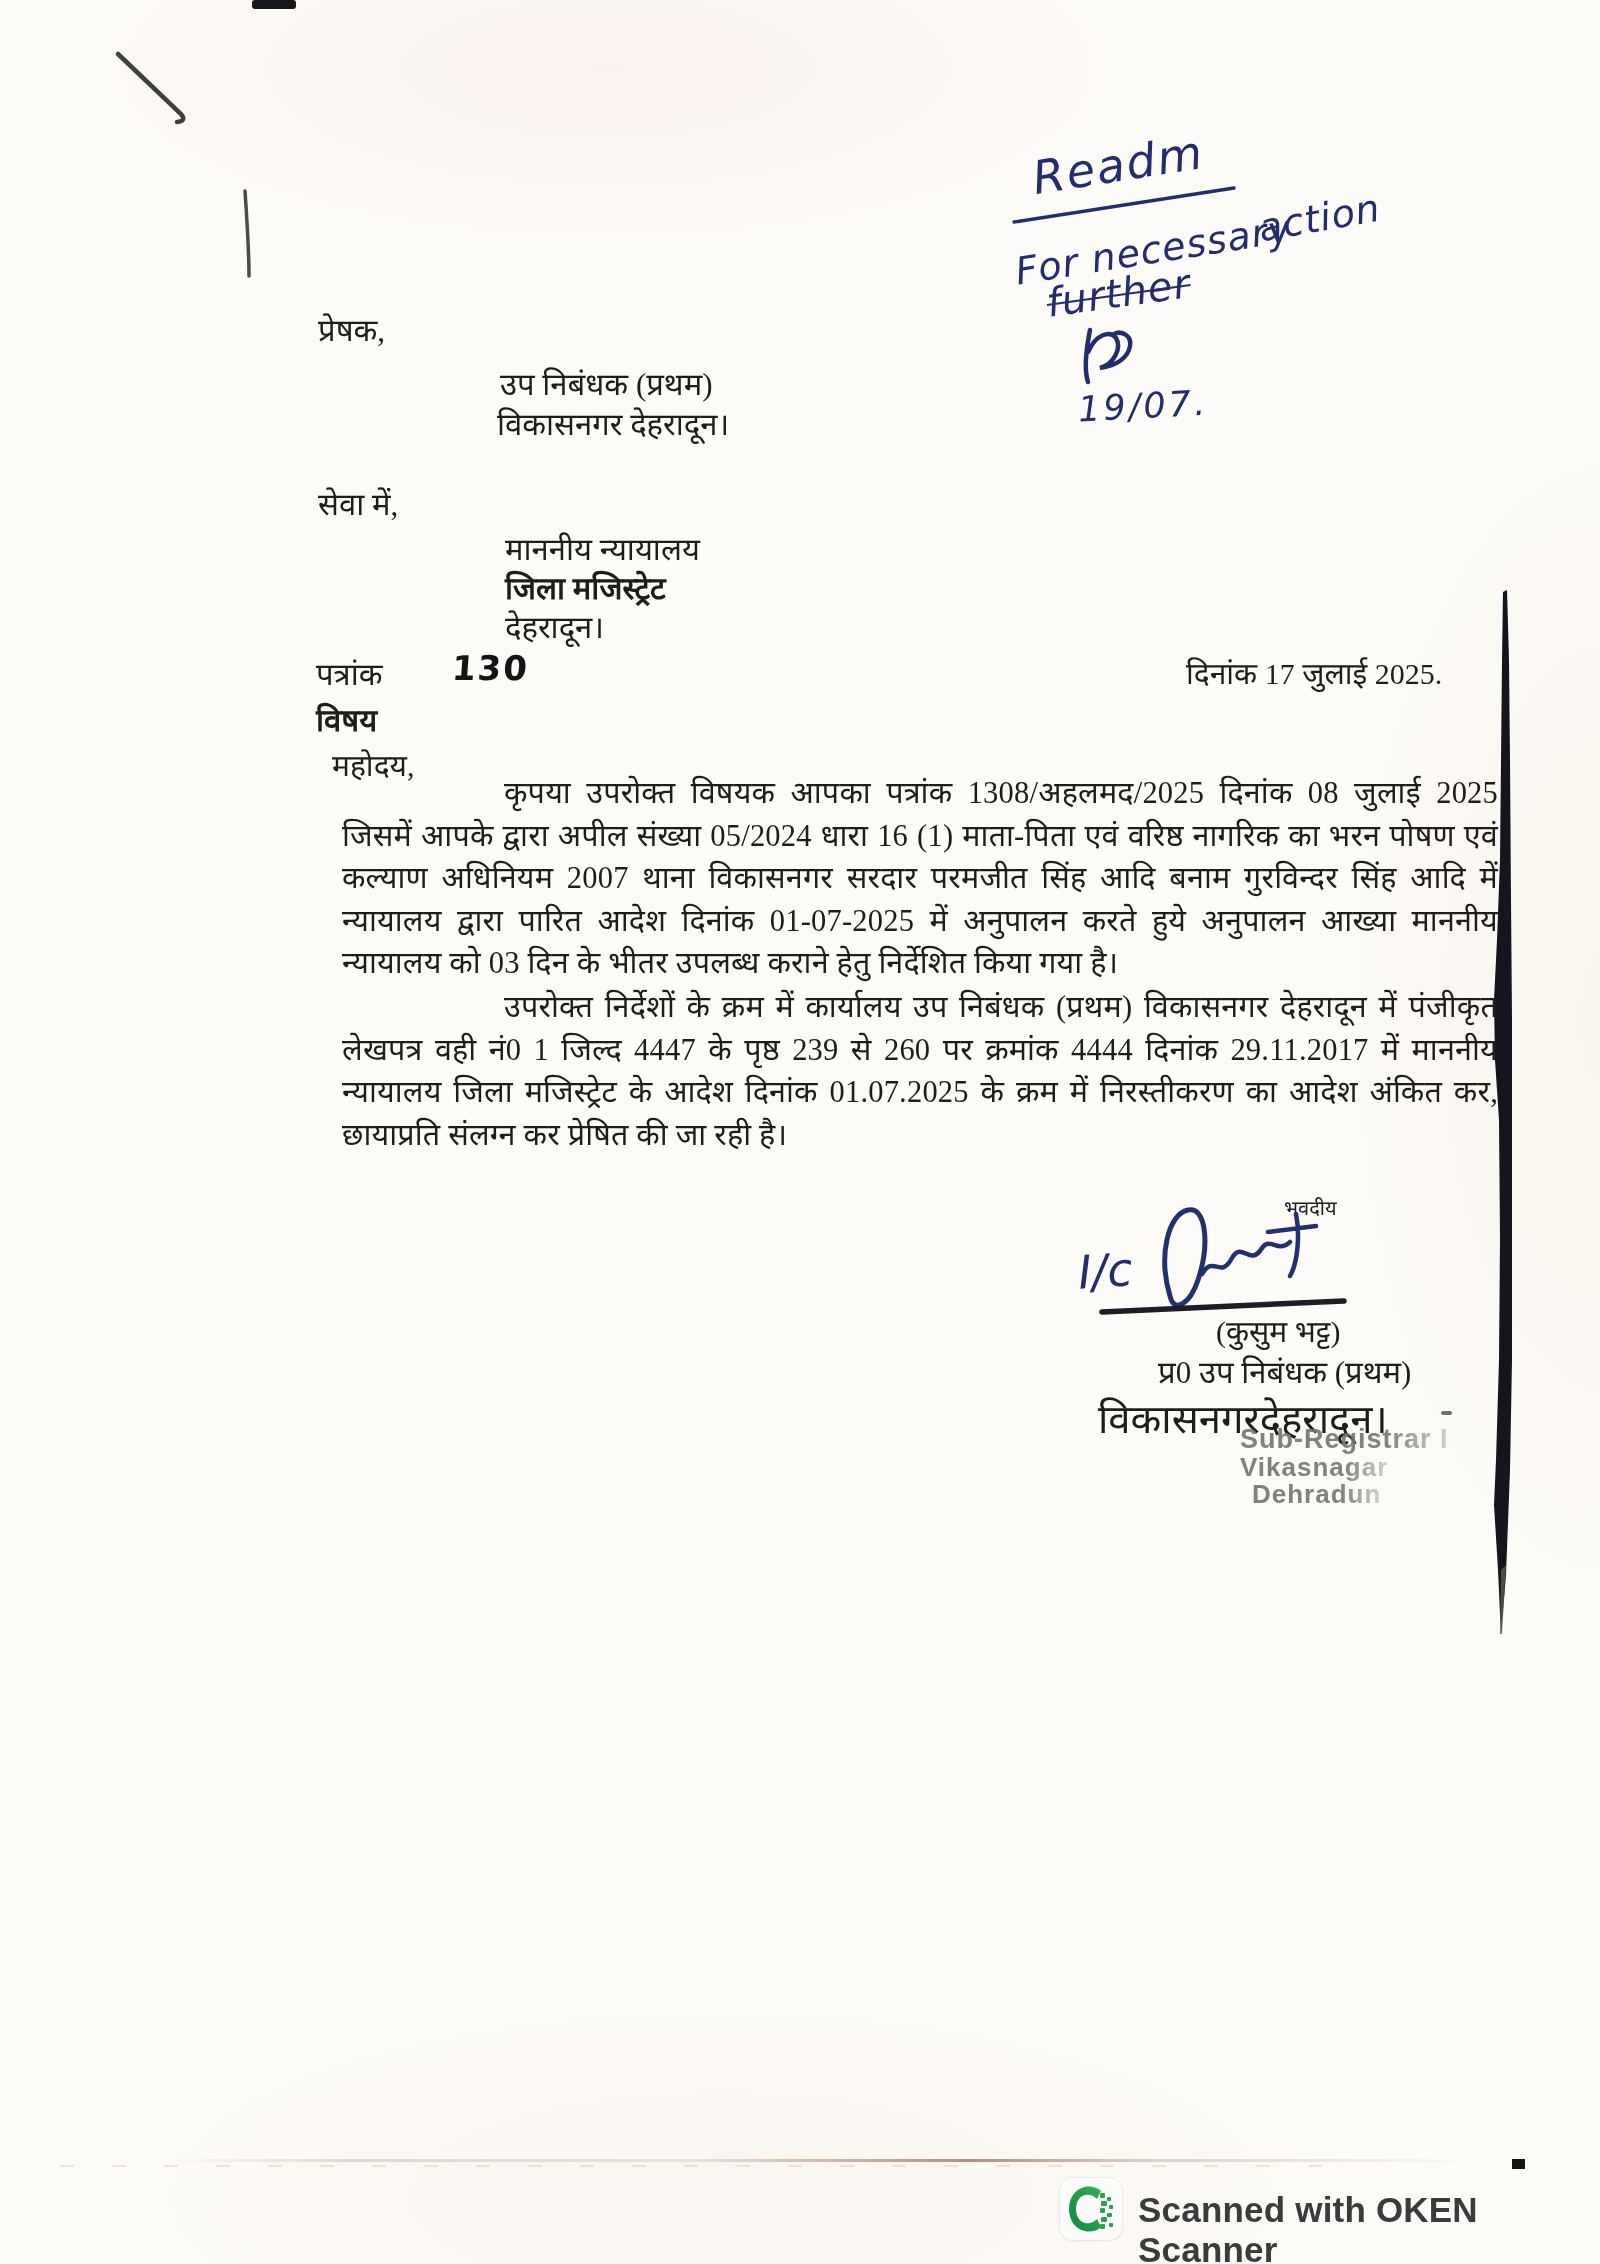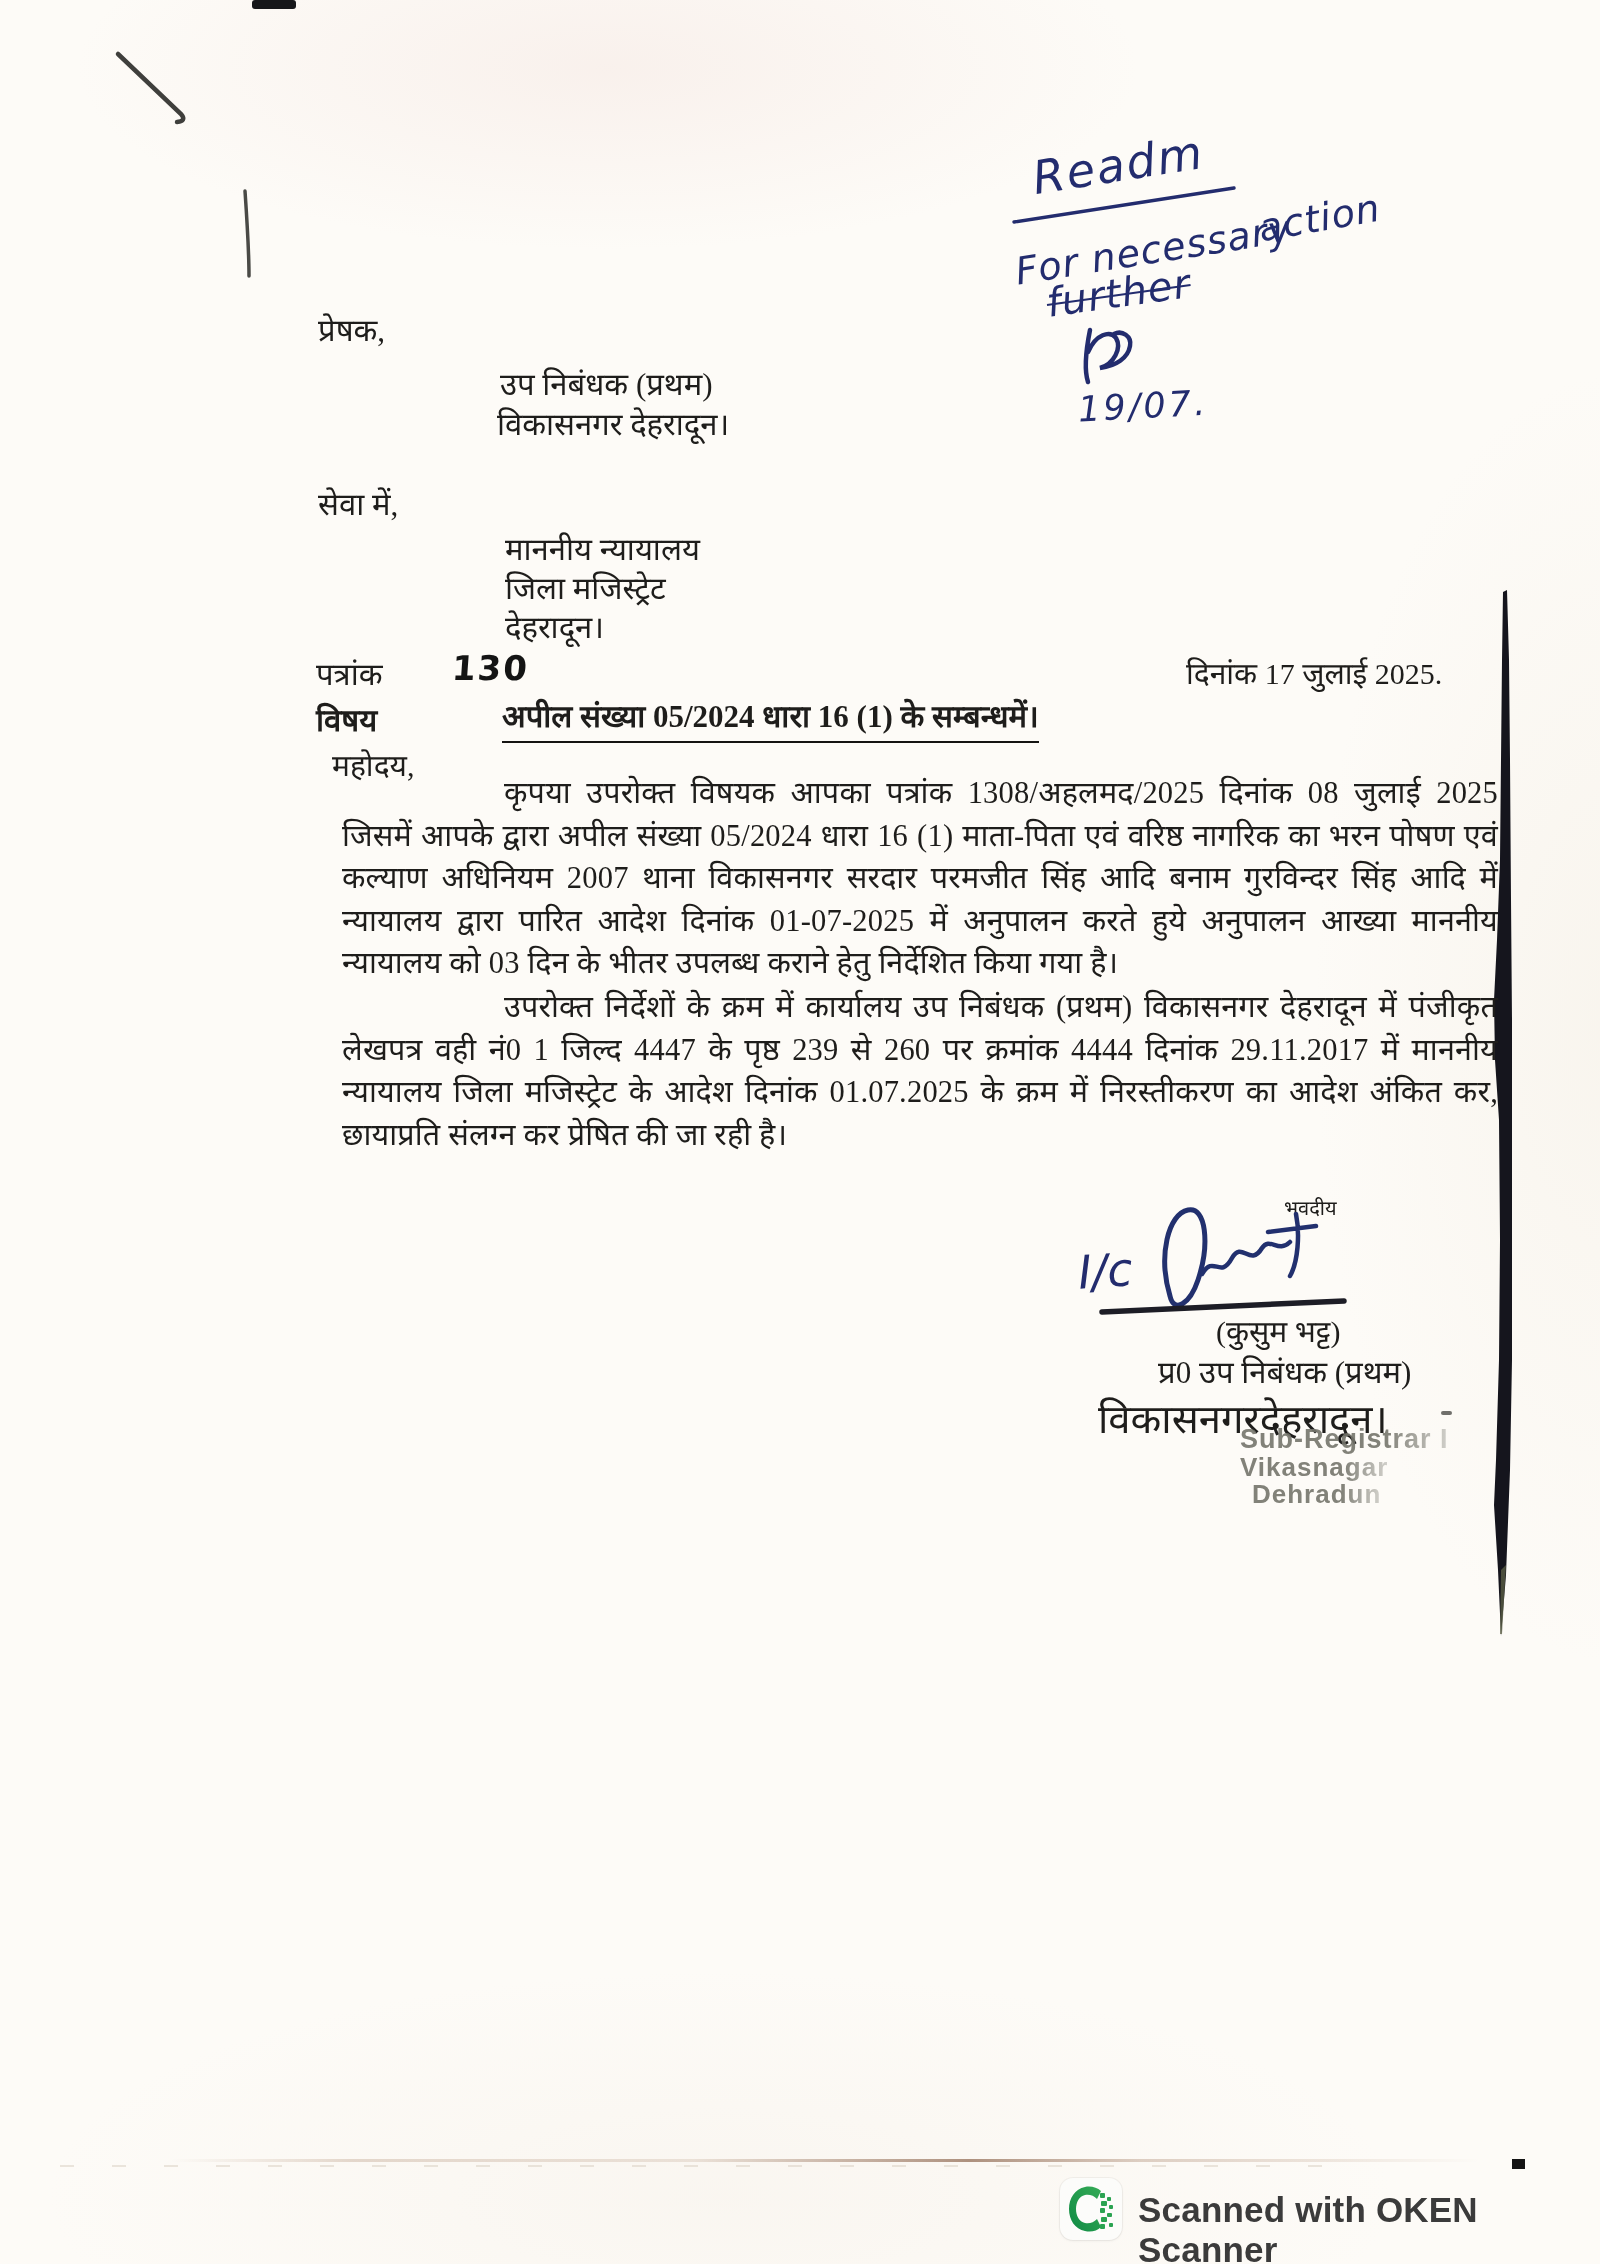--- a/index.html
+++ b/index.html
@@ -108,29 +108,28 @@
     <path d="M14,8 C10,28 8,48 12,60 M12,30 C20,12 34,8 40,16 C46,26 38,42 24,46 C40,44 52,36 54,24 C56,14 46,8 38,12" fill="none" stroke="#232c6e" stroke-width="4.5" stroke-linecap="round"></path>
   </svg>
   <div class="abs hw" style="left:1078px;top:386px;font-size:35px;transform:rotate(-3deg);letter-spacing:3px;">19/07.</div>
 
   <div class="abs hi label-col" style="left:318px;top:308px;">प्रेषक,</div>
   <div class="abs hi block-line" style="left:500px;top:362px;">उप निबंधक (प्रथम)</div>
   <div class="abs hi block-line" style="left:497px;top:402px;">विकासनगर देहरादून।</div>
 
   <div class="abs hi label-col" style="left:318px;top:482px;">सेवा में,</div>
   <div class="abs hi block-line" style="left:505px;top:527px;">माननीय न्यायालय</div>
-  <div class="abs hi block-line" style="left:505px;top:566px;">जिला मजिस्ट्रेट</div>
+  <div class="abs hi block-line" style="left:505px;top:566px;font-weight:bold;">जिला मजिस्ट्रेट</div>
   <div class="abs hi block-line" style="left:505px;top:605px;">देहरादून।</div>
 
   <div class="abs hi label-col" style="left:316px;top:652px;">पत्रांक</div>
   <div class="abs ref-number" style="left:452px;top:648px;color:#141414;transform:skewX(-4deg);">130</div>
   <div class="abs hi" style="left:1186px;top:652px;font-size:30px;">दिनांक 17 जुलाई 2025.</div>
 
   <div class="abs hi label-col" style="left:316px;top:698px;font-weight:bold;">विषय</div>
-  <div class="abs hi subject-text" style="left:502px;top:694px;">अपील संख्या 05/2024 धारा 16 (1) के सम्बन्धमें।</div>
 
   <div class="abs hi" style="left:332px;top:744px;font-size:30px;">महोदय,</div>
 
   <div class="abs hi para" style="top:772px;">कृपया उपरोक्त विषयक आपका पत्रांक 1308/अहलमद/2025 दिनांक 08 जुलाई 2025  जिसमें आपके द्वारा अपील संख्या 05/2024 धारा 16 (1) माता-पिता एवं वरिष्ठ नागरिक का भरन पोषण एवं कल्याण अधिनियम 2007 थाना विकासनगर सरदार परमजीत सिंह आदि बनाम गुरविन्दर सिंह आदि में न्यायालय द्वारा पारित आदेश दिनांक 01-07-2025 में अनुपालन करते हुये अनुपालन आख्या माननीय न्यायालय को 03 दिन के भीतर उपलब्ध कराने हेतु निर्देशित किया गया है।</div>
   <div class="abs hi para" style="top:986px;">उपरोक्त निर्देशों के क्रम में कार्यालय उप निबंधक (प्रथम) विकासनगर देहरादून में पंजीकृत लेखपत्र वही नं0 1 जिल्द 4447 के पृष्ठ 239 से 260 पर क्रमांक 4444 दिनांक 29.11.2017 में माननीय न्यायालय जिला मजिस्ट्रेट के आदेश दिनांक 01.07.2025 के क्रम में निरस्तीकरण का आदेश अंकित कर, छायाप्रति संलग्न कर प्रेषित की जा रही है।</div>
 
   <div class="abs hi" style="left:1284px;top:1194px;font-size:20px;">भवदीय</div>
 
   <div class="abs hw" style="left:1078px;top:1244px;font-size:46px;transform:rotate(-4deg);">I/c</div>
 

